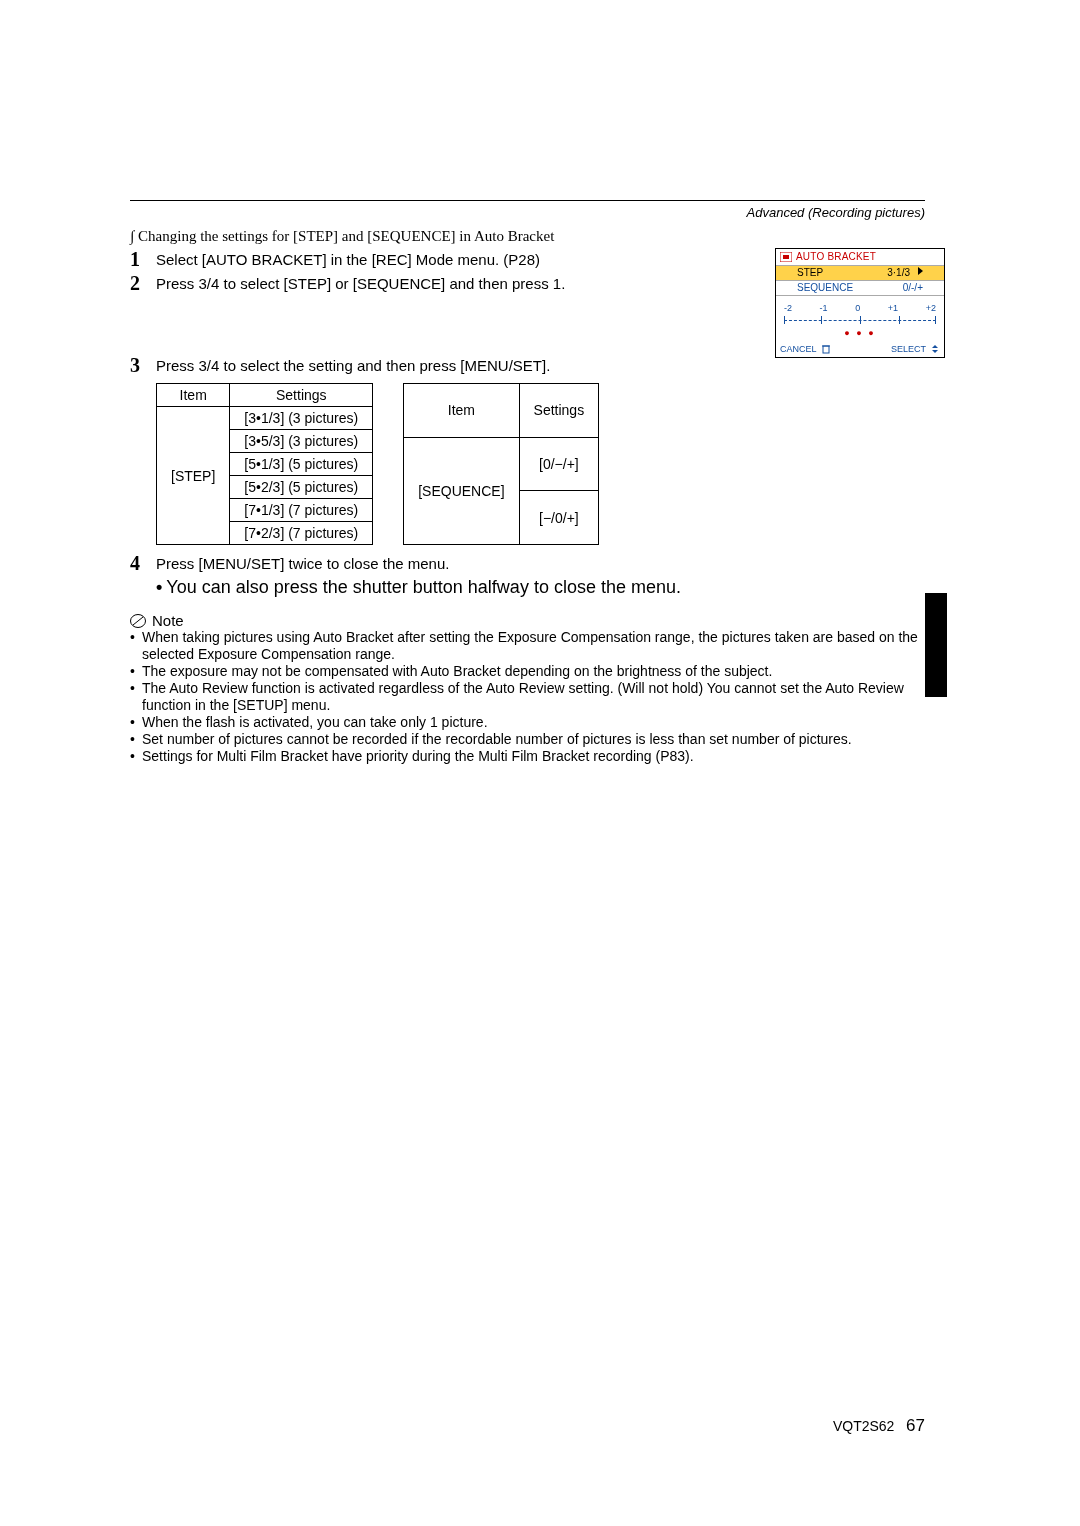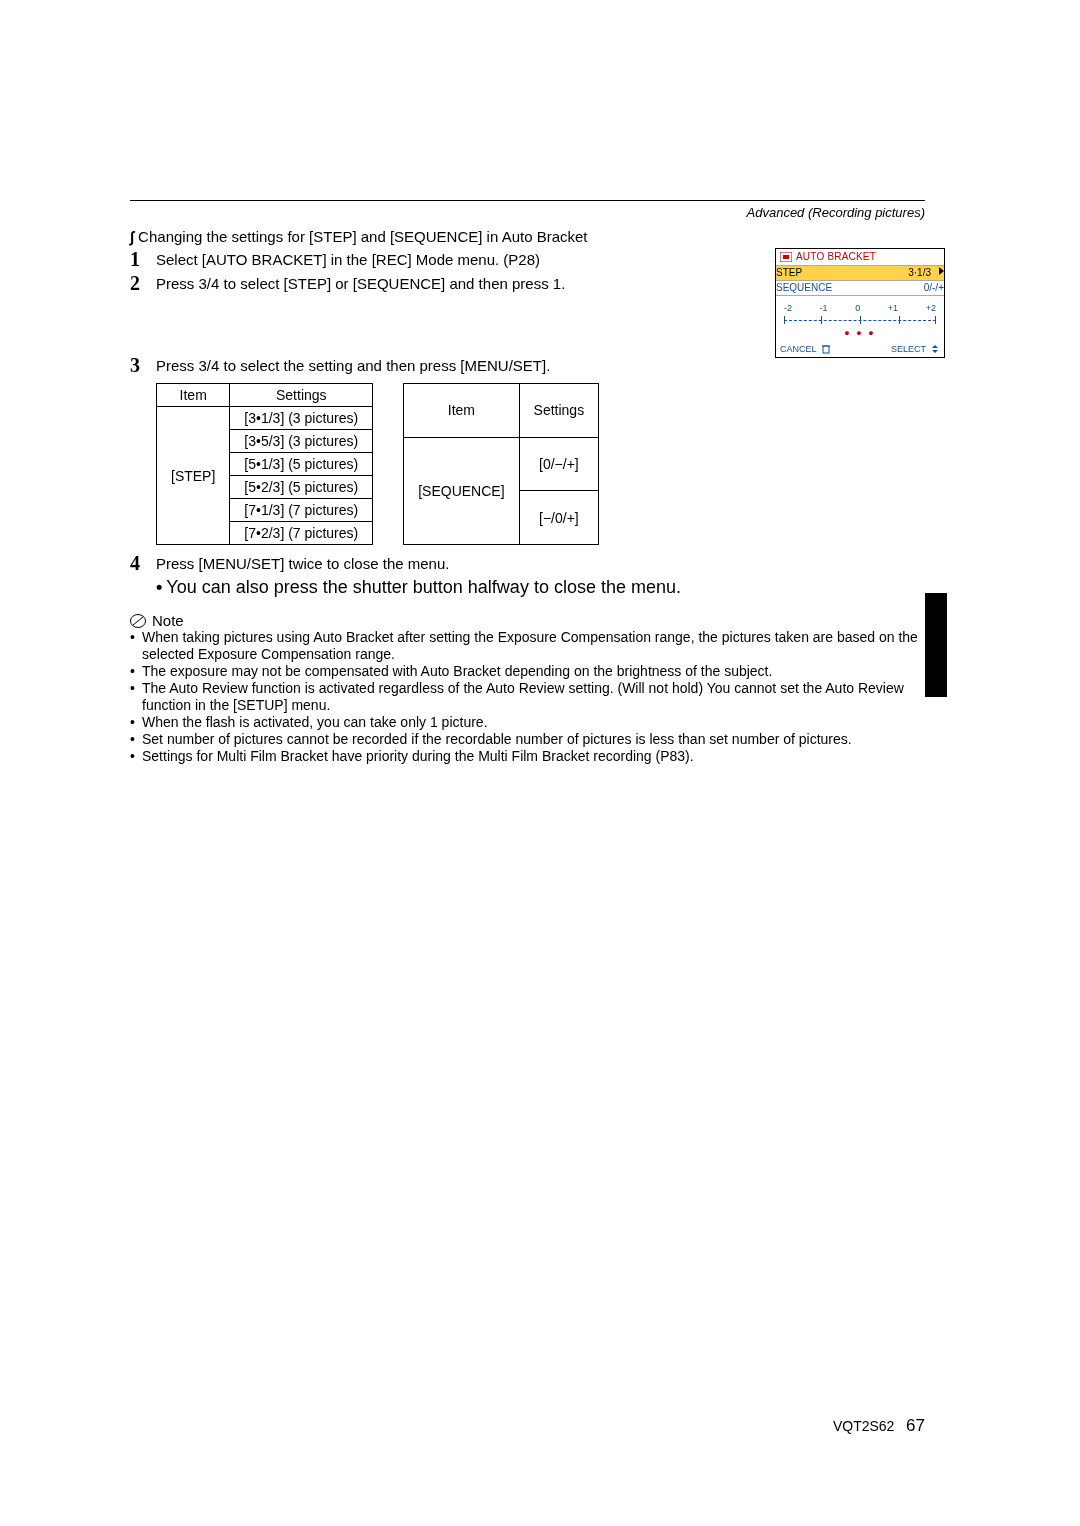--- a/index.html
+++ b/index.html
@@ -23,20 +23,21 @@
   }
   .section-header {
     text-align: right;
     font-style: italic;
     font-size: 13px;
     margin-bottom: 8px;
   }
   .subheading {
     font-size: 15px;
     margin: 6px 0 2px 0;
+    font-family: Liberation Serif, serif;
   }
   .subheading .sq {
     font-weight: bold;
     margin-right: 4px;
   }
   .step-row {
     display: flex;
     align-items: flex-start;
     margin: 4px 0;
   }
@@ -139,21 +140,21 @@
     padding: 2px 4px;
     color: #c80000;
     border-bottom: 1px solid #aaa;
     gap: 4px;
     font-size: 10px;
     letter-spacing: 0.2px;
   }
   .dbox-row {
     display: flex;
     justify-content: space-between;
-    padding: 1px 0;
+    padding: 1px 21px;
     border-bottom: 1px solid #aaa;
   }
   .dbox-row.hl {
     background: #ffd24a;
     color: #000;
   }
   .dbox-row .lbl { color: #1550a0; }
   .dbox-row.hl .lbl { color: #000; }
   .dbox-row .val { color: #1550a0; display: flex; gap: 8px; }
   .dbox-row.hl .val { color: #000; }

